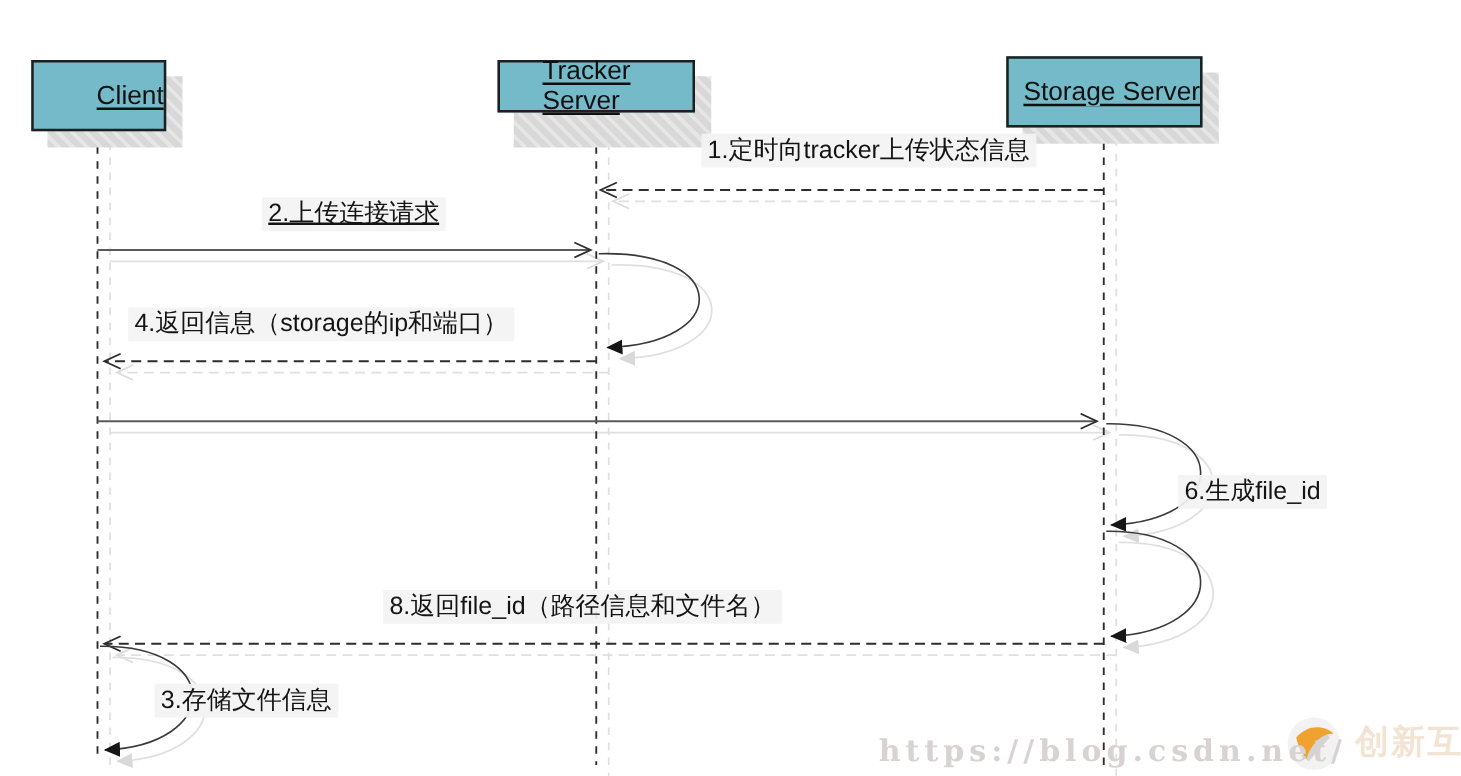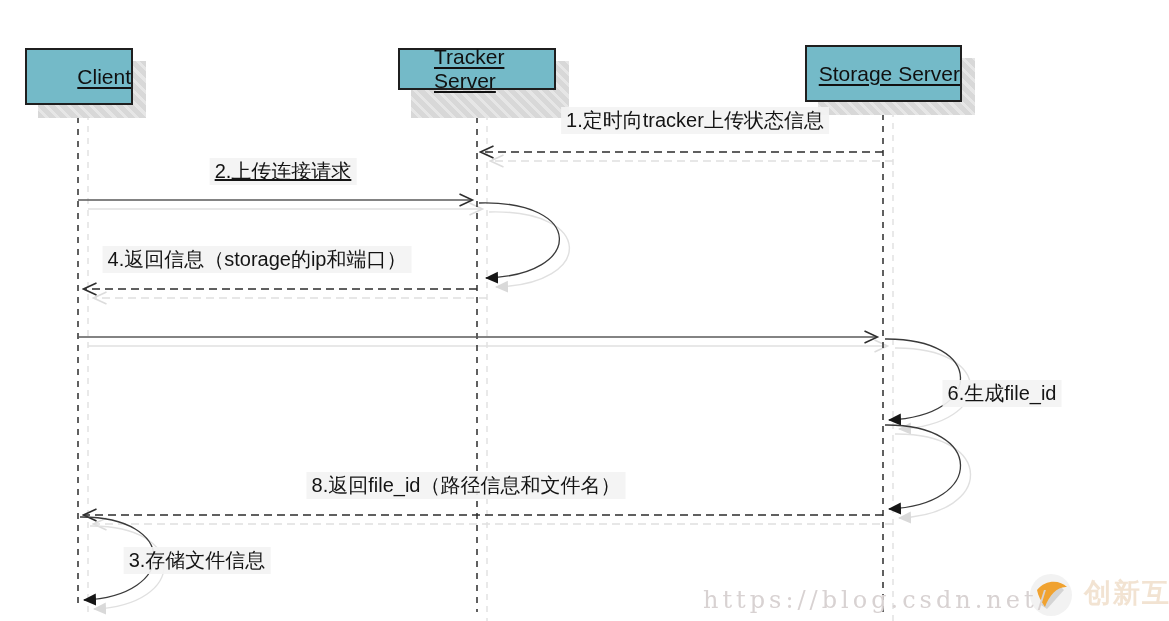--- a/index.html
+++ b/index.html
@@ -26,21 +26,21 @@
   .msg-label{
     position:absolute;transform:translateX(-50%);
     font-size:20px;color:#141414;line-height:27px;
     background:rgba(243,243,243,0.92);
     padding:0 5px;white-space:nowrap;
   }
   
   .wm-url{
     position:absolute;left:703px;top:586px;
     font-family:"DejaVu Serif","Liberation Serif",serif;
-    font-size:24px;letter-spacing:4px;color:#d8d2d2;white-space:nowrap;
+    font-size:24px;letter-spacing:4px;color:#d8d2d2;white-space:nowrap;font-weight:bold;
   }
   .wm-brand{
     position:absolute;left:1084px;top:575px;
     font-size:27px;font-weight:bold;color:#f2e3d2;letter-spacing:2px;white-space:nowrap;
   }
 </style>
 </head>
 <body>
 
 <div class="stage">

